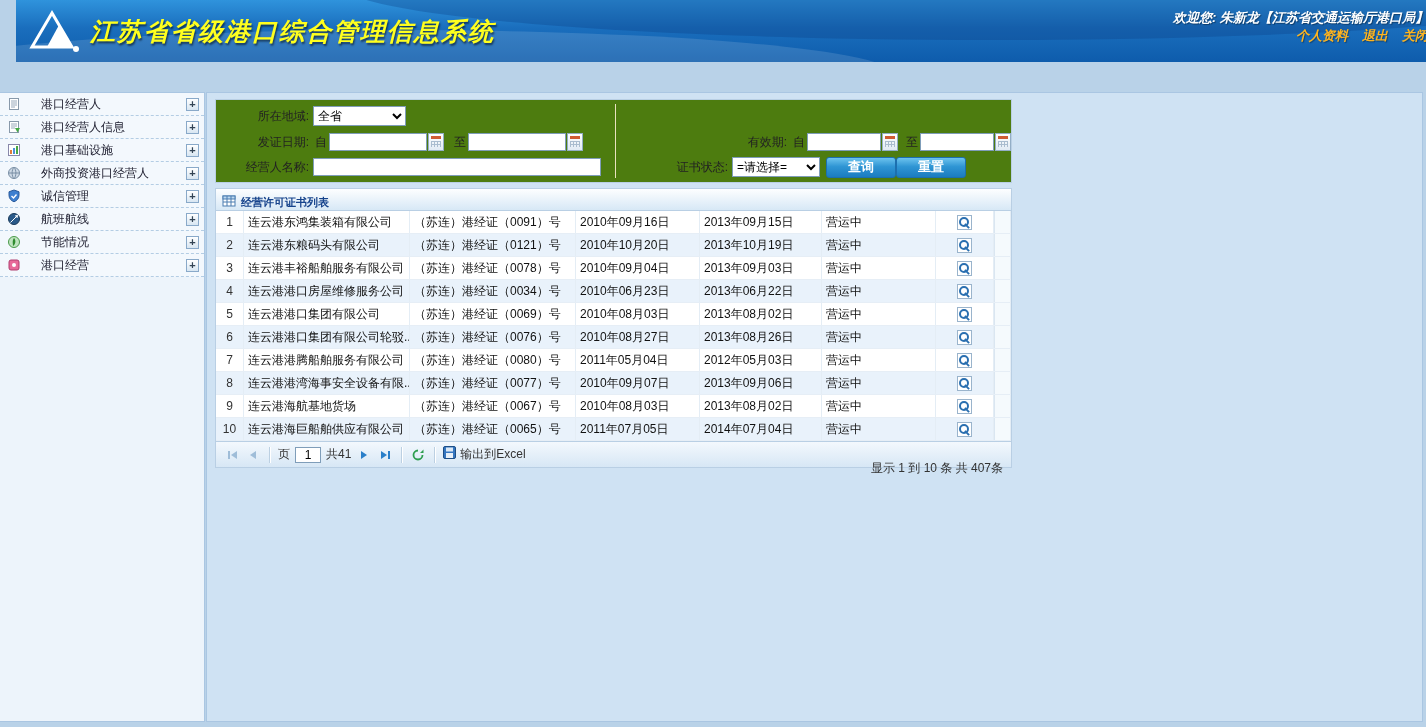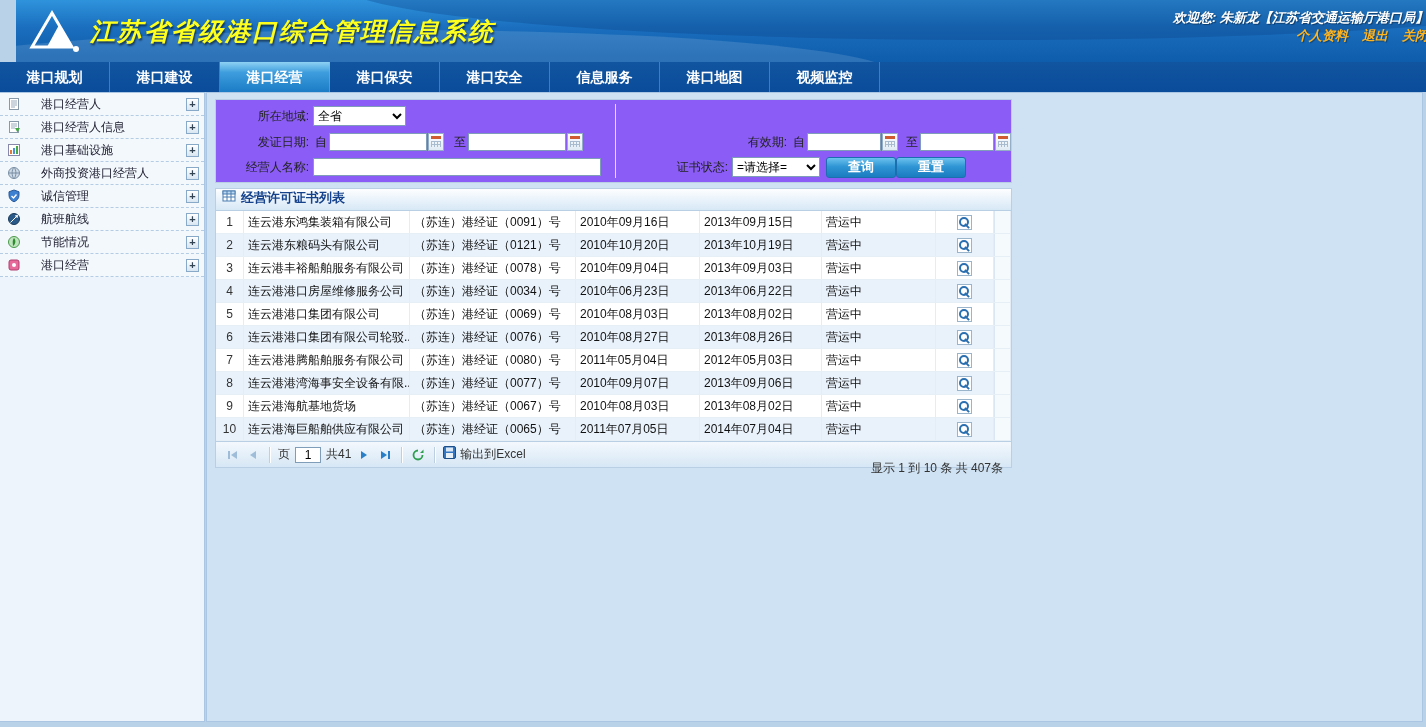--- a/index.html
+++ b/index.html
@@ -27,40 +27,40 @@
   .sidebar{position:absolute;top:92px;left:0;width:205px;height:630px;background:#edf4fb;border:1px solid #aac6e2;border-left:none;}
   .side-item{display:flex;align-items:center;height:23px;padding:0 5px 0 7px;border-bottom:1px dashed #b4cde4;font-size:12px;color:#223;cursor:pointer;gap:20px;background:#f3f8fd;}
   .si-icon{flex:0 0 14px;height:14px;display:flex;align-items:center;}
   .si-label{flex:1;white-space:nowrap;overflow:hidden;}
   .si-plus{flex:0 0 13px;height:13px;line-height:11px;text-align:center;border:1px solid #89a9c9;background:linear-gradient(180deg,#fff,#d8e6f2);font-size:11px;font-weight:bold;color:#345;cursor:pointer;}
 
   
   .main{position:absolute;top:92px;left:206px;width:1217px;height:630px;background:#cfe2f3;border:1px solid #aac6e2;}
 
   
-  .search-panel{position:absolute;left:8px;top:6px;width:797px;height:84px;background:#8b5cf6;border:1px solid #b9cfe4;}
+  .search-panel{position:absolute;left:8px;top:6px;width:797px;height:84px;background:#4d7c0f;border:1px solid #b9cfe4;}
   .sp-divider{position:absolute;left:399px;top:4px;bottom:4px;width:1px;background:#eae2bf;}
   .sp-row{position:absolute;left:0;width:100%;height:24px;display:flex;align-items:center;font-size:12px;color:#222;}
   .sp-lbl{flex:0 0 97px;text-align:right;padding-right:4px;white-space:nowrap;}
   .lblr-valid{flex:0 0 208px;text-align:right;padding-right:4px;}
   .lblr-status{flex:0 0 131px;text-align:right;padding-right:4px;}
   .sp-sub{padding:0 2px;flex:0 0 auto;}
   .sp-select{height:20px;font-size:12px;border:1px solid #7f9db9;background:#fff;}
   .w93{width:93px;} .w88{width:88px;}
   .sp-input{height:18px;border:1px solid #7f9db9;font-size:12px;padding:0 2px;background:#fff;flex:0 0 auto;}
   .w98{width:98px;} .w74{width:74px;} .w288{width:288px;}
   .cal-btn{flex:0 0 16px;width:16px;height:18px;border:1px solid #93aec6;background:linear-gradient(180deg,#fefefe,#e0eaf4);position:relative;cursor:pointer;margin-left:1px;}
   .cal-btn:before{content:'';position:absolute;top:2px;left:2px;right:2px;height:3px;background:#cf5b33;}
   .cal-btn:after{content:'';position:absolute;left:2px;right:2px;top:7px;bottom:3px;background:repeating-linear-gradient(90deg,#a9bccf 0 1px,transparent 1px 3px),repeating-linear-gradient(180deg,#a9bccf 0 1px,transparent 1px 3px);}
   .btn{width:70px;height:21px;border:1px solid #1c6faf;border-radius:3px;background:linear-gradient(180deg,#6cc3ee 0%,#2f95d4 45%,#1b7cc0 100%);color:#fff;font-size:13px;font-weight:bold;cursor:pointer;flex:0 0 70px;}
   .ml6{margin-left:6px;} .ml9{}
 
   
   .grid-panel{position:absolute;left:8px;top:95px;width:797px;background:#fff;border:1px solid #b9cfe4;}
-  .grid-title{height:22px;display:flex;align-items:flex-start;gap:5px;padding:0 6px;background:linear-gradient(180deg,#fdfeff,#d7e8f6);border-bottom:1px solid #b9cfe4;font-size:13px;font-weight:bold;color:#15428b;}
+  .grid-title{height:22px;display:flex;align-items:flex-end;gap:5px;padding:0 6px;background:linear-gradient(180deg,#fdfeff,#d7e8f6);border-bottom:1px solid #b9cfe4;font-size:11px;font-weight:bold;color:#15428b;}
   .grid-header{height:24px;display:flex;background:linear-gradient(180deg,#fbfdfe 0%,#e4eff9 55%,#d1e4f4 100%);border-bottom:1px solid #b9cfe4;font-size:12px;color:#222;}
   .gh-cell{display:flex;align-items:center;padding:0 4px;border-right:1px solid #cddcec;cursor:pointer;white-space:nowrap;}
   .gh-cell.sorted{background:linear-gradient(180deg,#f9f6e6,#ece4c3);}
   .sort-arrow{font-size:8px;color:#566;margin-left:4px;}
   .col-num{flex:0 0 28px;justify-content:center;}
   .col-name{flex:0 0 166px;}
   .col-cert{flex:0 0 166px;}
   .col-issue{flex:0 0 124px;}
   .col-valid{flex:0 0 122px;}
   .col-status{flex:0 0 114px;}
@@ -106,31 +106,20 @@
     <div class="header-right">
       <div class="welcome">欢迎您: 朱新龙【江苏省交通运输厅港口局】</div>
       <div class="header-links">
         <a>个人资料</a>
         <a>退出</a>
         <a>关闭</a>
       </div>
     </div>
   </div>
 
-  <div class="nav">
-    <div class="nav-tab">港口规划</div>
-    <div class="nav-tab">港口建设</div>
-    <div class="nav-tab active">港口经营</div>
-    <div class="nav-tab">港口保安</div>
-    <div class="nav-tab">港口安全</div>
-    <div class="nav-tab">信息服务</div>
-    <div class="nav-tab">港口地图</div>
-    <div class="nav-tab">视频监控</div>
-    <div class="nav-fill"></div>
-  </div>
 
   <div class="sidebar">
     <div class="side-item">
       <span class="si-icon">
           <svg width="14" height="14" viewBox="0 0 14 14">
             <rect x="2.5" y="1.5" width="9" height="11" fill="#fff" stroke="#8899aa"></rect>
             <path d="M4 4h6M4 6h6M4 8h6M4 10h4" stroke="#99aabb" stroke-width="1" fill="none"></path>
           </svg>
         </span>
       <span class="si-label">港口经营人</span>

